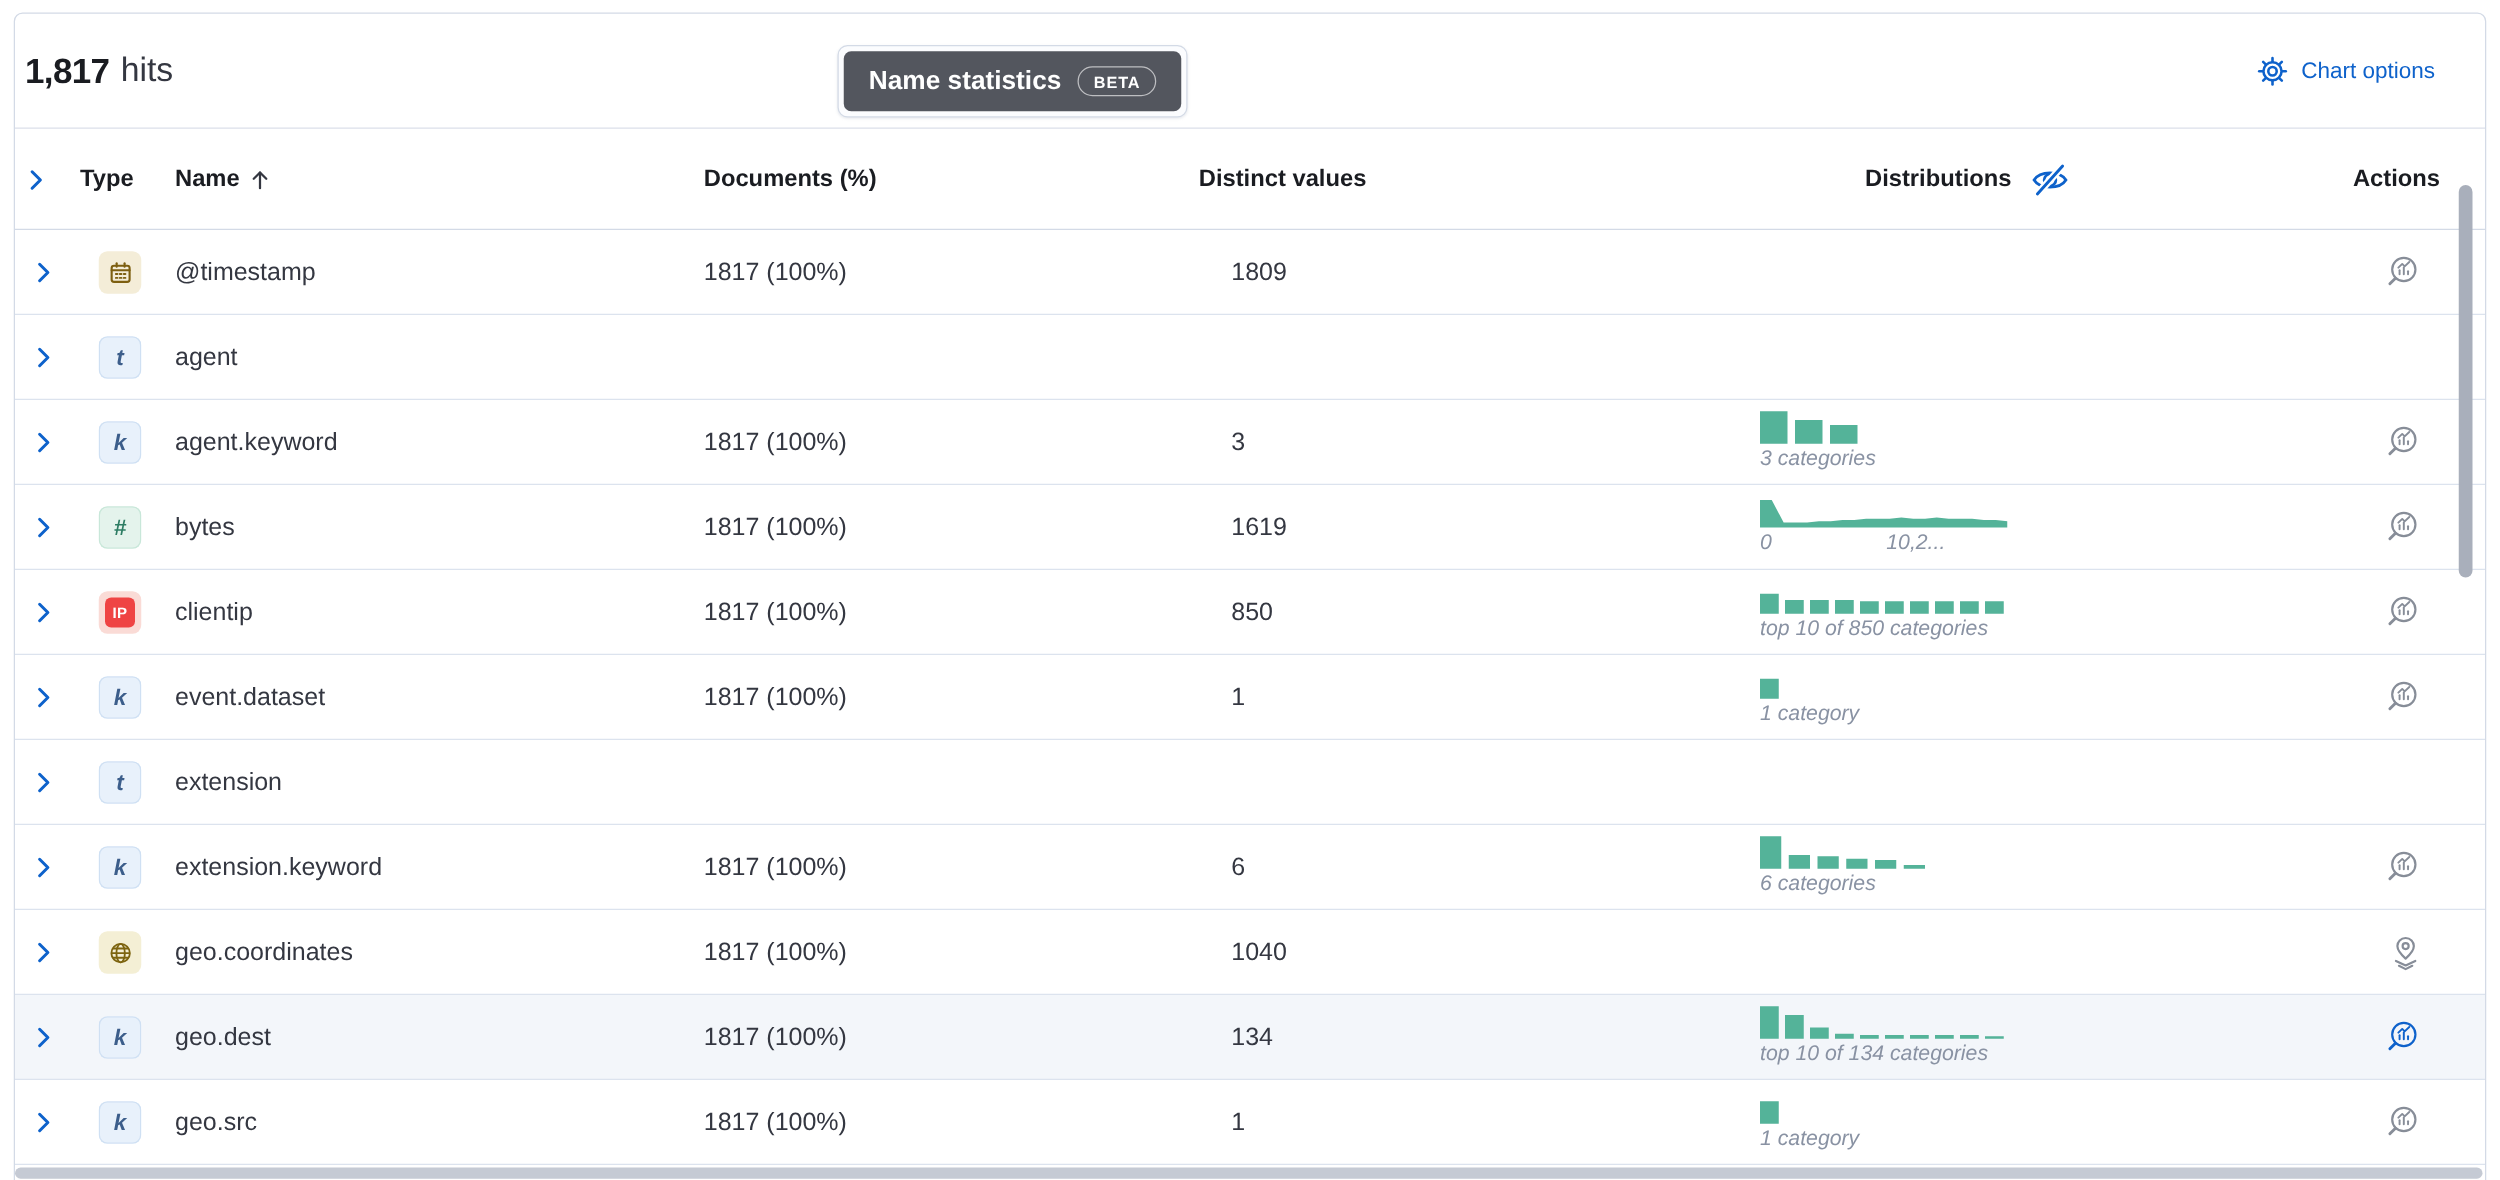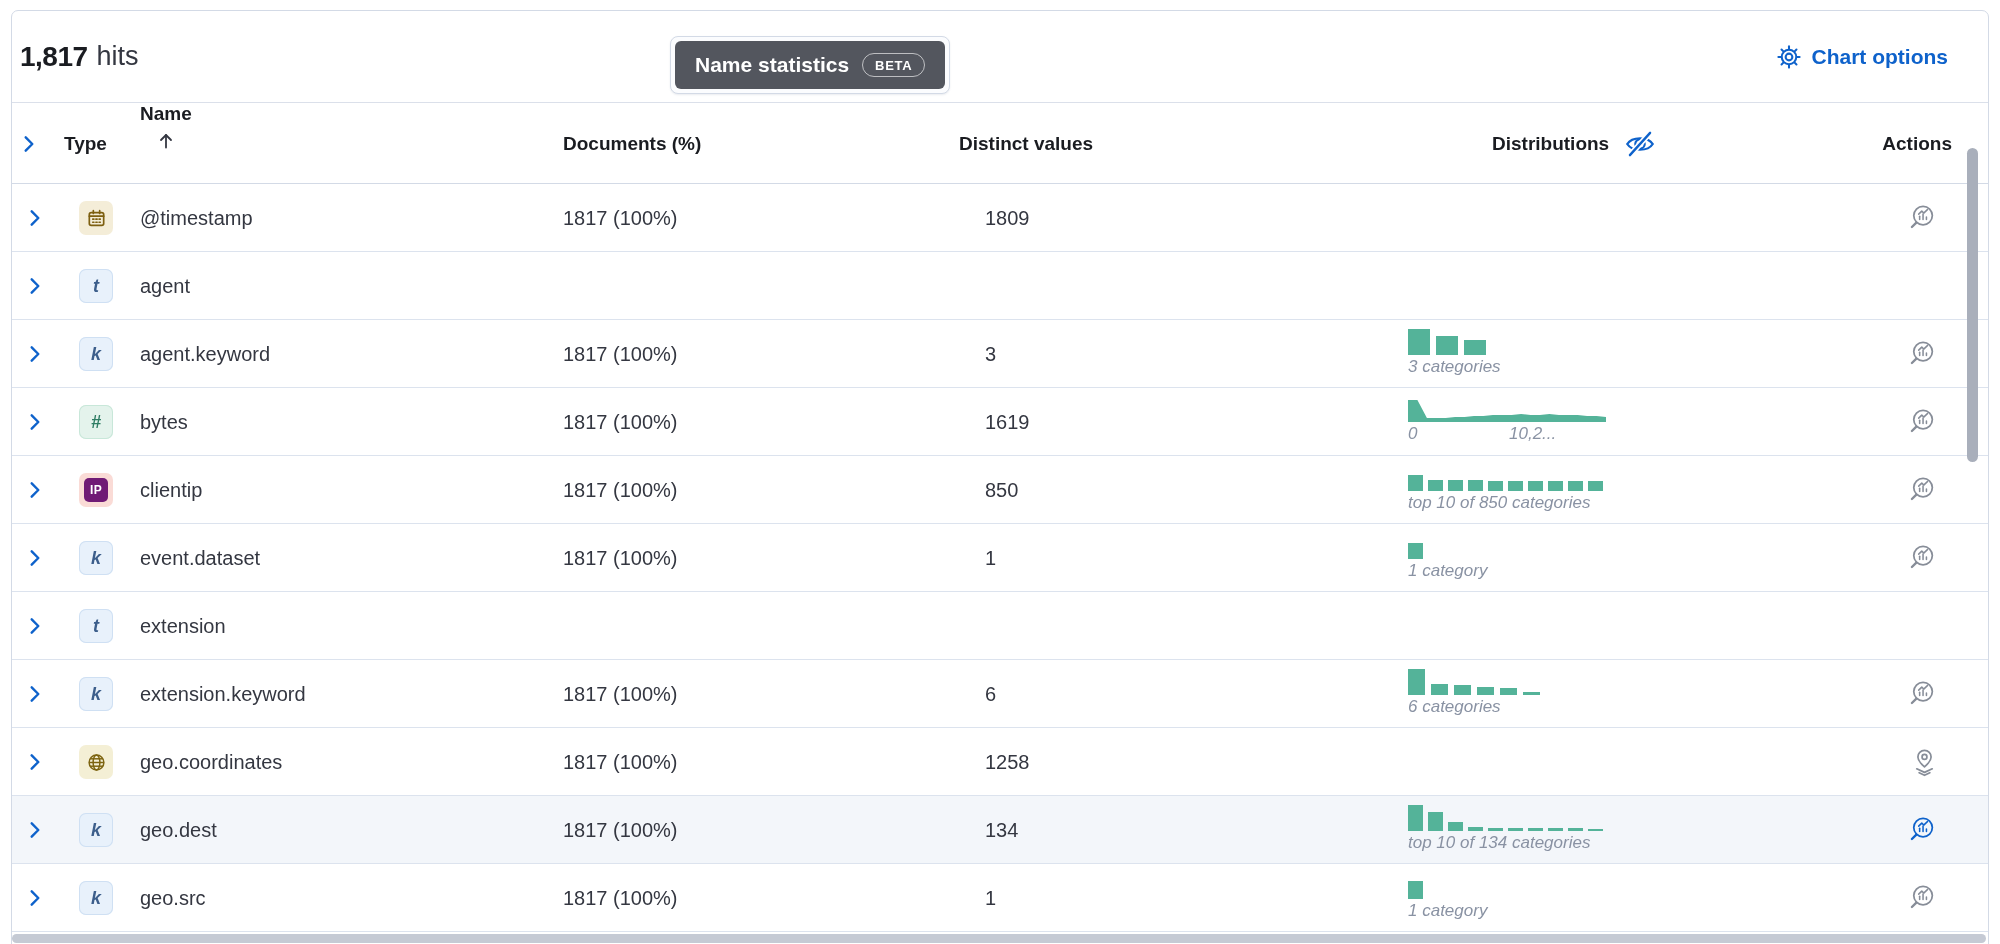--- a/index.html
+++ b/index.html
@@ -27,45 +27,45 @@
     font-size:21px; color:#343741; background:transparent; border:none; cursor:pointer;
     border-radius:8px 0 0 8px; }
   .tg-fs{ margin:4px; padding:0 20px; display:flex; align-items:center; gap:13px;
     background:var(--dark); color:#fff; border:none; border-radius:6px; cursor:pointer; }
   .tg-fs .lbl{ font-size:21px; font-weight:700; }
   .beta{ font-size:13px; font-weight:700; letter-spacing:.7px; color:#fff;
     border:1.4px solid rgba(255,255,255,.62); border-radius:14px; padding:4px 12px 3px; }
 
   .chart-opts{ position:absolute; right:40px; top:0; height:93px; display:flex; align-items:center; gap:10px;
     color:var(--blue); background:none; border:none; cursor:pointer; }
-  .chart-opts .txt{ font-size:21px; font-weight:700; color:var(--blue); }
+  .chart-opts .txt{ font-size:18px; font-weight:400; color:var(--blue); }
 
   
   .thead{ position:absolute; left:12px; right:12px; top:103px; height:81px;
     border-bottom:1px solid var(--border); font-size:19px; font-weight:700; color:#1a1c21; }
   .thead .cell{ position:absolute; top:0; height:81px; display:flex; align-items:center; }
-  .h-expand{ left:6px; }  .h-type{ left:52px; } .h-name{ left:128px; gap:6px; cursor:pointer;flex-direction:column;}
+  .h-expand{ left:6px; }  .h-type{ left:52px; } .h-name{ left:128px; gap:6px; cursor:pointer;}
   .h-docs{ left:551px; } .h-distinct{ left:947px; }
   .h-dist{ left:1480px; gap:14px; } .h-actions{ right:36px; }
   .iconbtn{ background:none; border:none; padding:0; cursor:pointer; display:flex; align-items:center; }
 
   
   .rows{ position:absolute; left:12px; right:12px; top:184px; }
   .row{ position:relative; height:68px; border-bottom:1px solid var(--divider); }
   .row.highlight{ background:#f3f6fa; }
   .expand{ position:absolute; left:6px; top:0; height:68px; width:34px; background:none; border:none;
     cursor:pointer; display:flex; align-items:center; justify-content:center; color:var(--blue); }
   .token{ position:absolute; left:67px; top:17px; width:34px; height:34px; border-radius:7px;
     display:flex; align-items:center; justify-content:center;
     font-style:italic; font-weight:700; font-size:18px; }
   .tk-text   { background:#e8f1fb; color:#3c5e8b; box-shadow:inset 0 0 0 1px #cfe0f3; }
   .tk-keyword{ background:#e8f1fb; color:#3c5e8b; box-shadow:inset 0 0 0 1px #cfe0f3; }
   .tk-number { background:#e4f3ec; color:#2e7d64; box-shadow:inset 0 0 0 1px #c8e7d9; }
   .tk-ip     { background:#fadbd6; color:#fff; }
-  .tk-ip .ipbox{ background:#701a75; border-radius:5px; width:24px; height:24px; display:flex;
+  .tk-ip .ipbox{ background:#ef4444; border-radius:5px; width:24px; height:24px; display:flex;
     align-items:center; justify-content:center; font-size:12px; font-style:normal; font-weight:700; letter-spacing:.3px;}
   .tk-date   { background:#f4edd8; color:#7d5f10; }
   .tk-geo    { background:#f4efd5; color:#7d6410; }
   .fname{ position:absolute; left:128px; top:0; height:68px; display:flex; align-items:center;
     font-size:20px; color:#343741; }
   .docs{ position:absolute; left:551px; top:0; height:68px; display:flex; align-items:center; font-size:20px;}
   .distinct{ position:absolute; left:973px; top:0; height:68px; display:flex; align-items:center; font-size:20px;}
   .dist{ position:absolute; left:1396px; top:7px; width:215px; }
   .dist-chart{ height:28px; display:flex; align-items:flex-end; }
   .bar{ background:var(--green); }
@@ -407,21 +407,21 @@
         <svg width="19" height="19" viewBox="0 0 18 18" fill="none" stroke="currentColor" stroke-width="1.4">
           <circle cx="9" cy="9" r="7"></circle>
           <ellipse cx="9" cy="9" rx="3.2" ry="7"></ellipse>
           <line x1="2" y1="9" x2="16" y2="9"></line>
           <line x1="3" y1="5.5" x2="15" y2="5.5"></line>
           <line x1="3" y1="12.5" x2="15" y2="12.5"></line>
         </svg>
       </span>
     <span class="fname">geo.coordinates</span>
     <span class="docs">1817 (100%)</span>
-    <span class="distinct">1258</span>
+    <span class="distinct">1040</span>
 
     <button class="action">
         <svg width="31" height="31" viewBox="0 0 32 32" fill="none" stroke="currentColor" stroke-width="1.8" stroke-linecap="round" stroke-linejoin="round">
           <path d="M16 3.5 C12 3.5 9.2 6.6 9.2 10.2 C9.2 14.6 16 20.5 16 20.5 C16 20.5 22.8 14.6 22.8 10.2 C22.8 6.6 20 3.5 16 3.5 Z"></path>
           <circle cx="16" cy="10.2" r="2.5"></circle>
           <polyline points="8,22.5 16,26.2 24,22.5"></polyline>
           <polyline points="10.5,26.5 16,29.2 21.5,26.5"></polyline>
         </svg>
       </button>
   </div>

